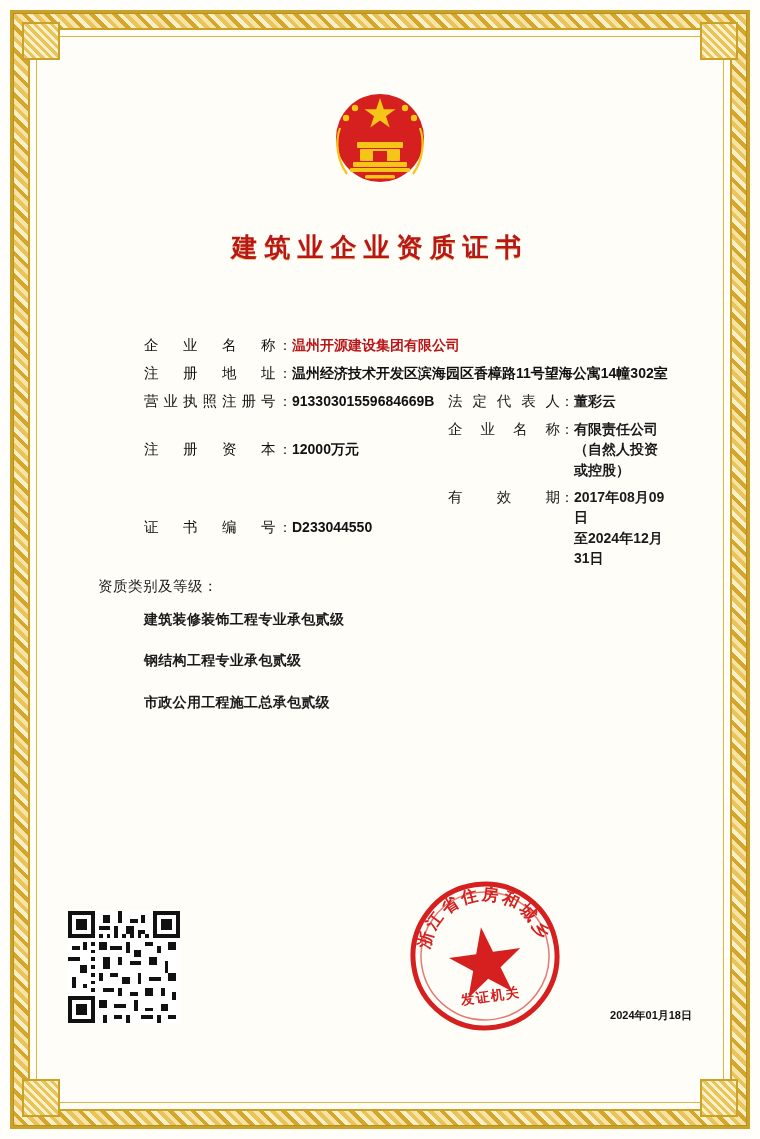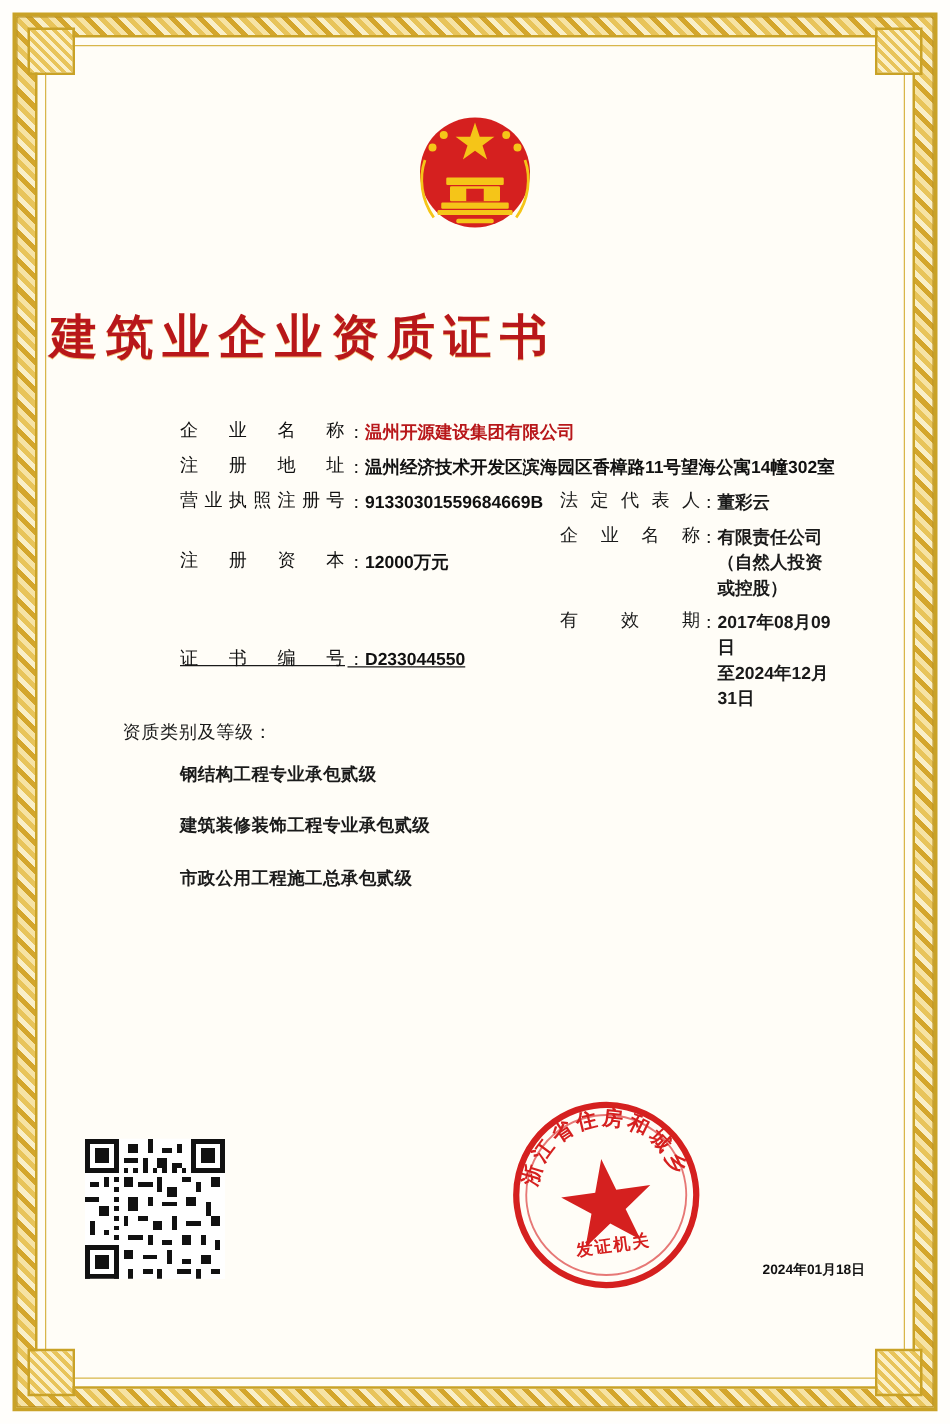--- a/index.html
+++ b/index.html
@@ -73,25 +73,25 @@
     left: 50%;
     transform: translateX(-50%);
     width: 130px;
     height: 120px;
   }
   .emblem-svg { display: block; }
 
   
   .cert-title {
     position: absolute;
-    top: 204px;
+    top: 190px;
     width: 100%;
-    text-align: left;
+    text-align: center;
     font-family: "DejaVu Serif", "Liberation Serif", serif;
-    font-size: 38px;
+    font-size: 26px;
     font-weight: bold;
     letter-spacing: 7px;
     color: #b8171a;
     text-shadow: 0 1px 0 #f0c27a;
   }
 
   
   .fields {
     position: absolute;
     top: 295px;
@@ -274,40 +274,40 @@
           <div class="val">12000万元</div>
         </div>
         <div class="col-right">
           <div class="lbl-r">企业名称</div>
           <div class="lbl-colon">：</div>
           <div class="val-r">有限责任公司（自然人投资或控股）</div>
         </div>
       </div>
 
       <div class="row two-col">
-        <div class="col-left" style="display:flex;text-decoration:underline;">
+        <div class="col-left" style="display:flex;">
           <div class="lbl">证书编号</div>
           <div class="lbl-colon">：</div>
           <div class="val">D233044550</div>
         </div>
         <div class="col-right">
           <div class="lbl-r">有效期</div>
           <div class="lbl-colon">：</div>
           <div class="val-r" style="max-width:160px;">
             <div>2017年08月09日</div>
             <div>至2024年12月31日</div>
           </div>
         </div>
       </div>
 
       <div class="qual-head">资质类别及等级：</div>
 
       <div class="qual-list">
+        <div class="qual-item">建筑装修装饰工程专业承包贰级</div>
         <div class="qual-item">钢结构工程专业承包贰级</div>
-        <div class="qual-item">建筑装修装饰工程专业承包贰级</div>
         <div class="qual-item">市政公用工程施工总承包贰级</div>
       </div>
     </div>
 
     <div class="qr">
       <svg width="112" height="112" viewBox="0 0 29 29" shape-rendering="crispEdges" aria-hidden="true">
         <rect width="29" height="29" fill="#ffffff"></rect>
         <g fill="#111111">
 
           <rect x="0" y="0" width="7" height="1"></rect>

